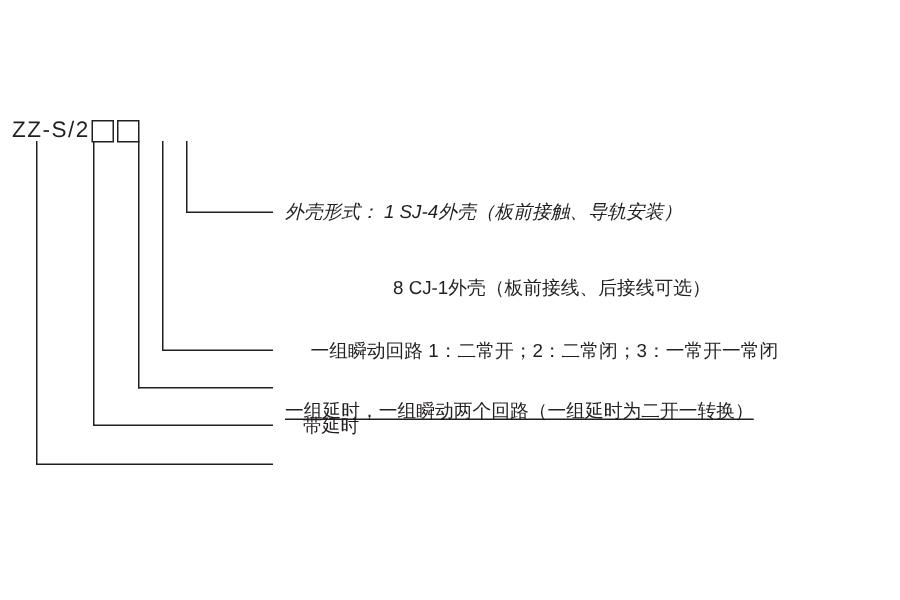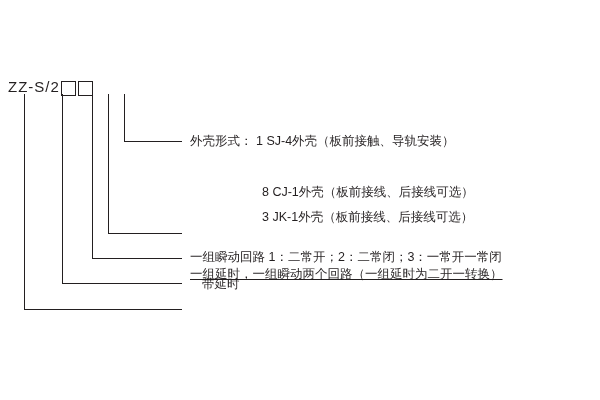--- a/index.html
+++ b/index.html
@@ -85,24 +85,23 @@
 
   <div class="vline" style="left:92px; top:94px; height:165px;"></div>
   <div class="hline" style="left:92px; top:258px; width:90px;"></div>
 
   <div class="vline" style="left:62px; top:94px; height:190px;"></div>
   <div class="hline" style="left:62px; top:283px; width:120px;"></div>
 
   <div class="vline" style="left:24px; top:94px; height:216px;"></div>
   <div class="hline" style="left:24px; top:309px; width:158px;"></div>
 
-  <div class="txt" style="left:190px; top:133px;">外壳形式： 1   SJ-4外壳（板前接触、导轨安装）</div>
+  <div class="txt" style="left:190px; top:133px;font-style:italic;">外壳形式： 1   SJ-4外壳（板前接触、导轨安装）</div>
   <div class="txt ind" style="left:262px; top:184px;">8   CJ-1外壳（板前接线、后接线可选）</div>
-  <div class="txt ind" style="left:262px; top:209px;">3   JK-1外壳（板前接线、后接线可选）</div>
 
-  <div class="txt" style="left:190px; top:226px;margin-top:23px;">一组瞬动回路  1：二常开；2：二常闭；3：一常开一常闭</div>
+  <div class="txt" style="left:207px; top:226px;">一组瞬动回路  1：二常开；2：二常闭；3：一常开一常闭</div>
 
   <div class="txt" style="left:190px; top:266px;text-decoration:underline;">一组延时，一组瞬动两个回路（一组延时为二开一转换）</div>
 
   <div class="txt" style="left:202px; top:276px;">带延时</div>
 
 
 </div>
 
 </body></html>

